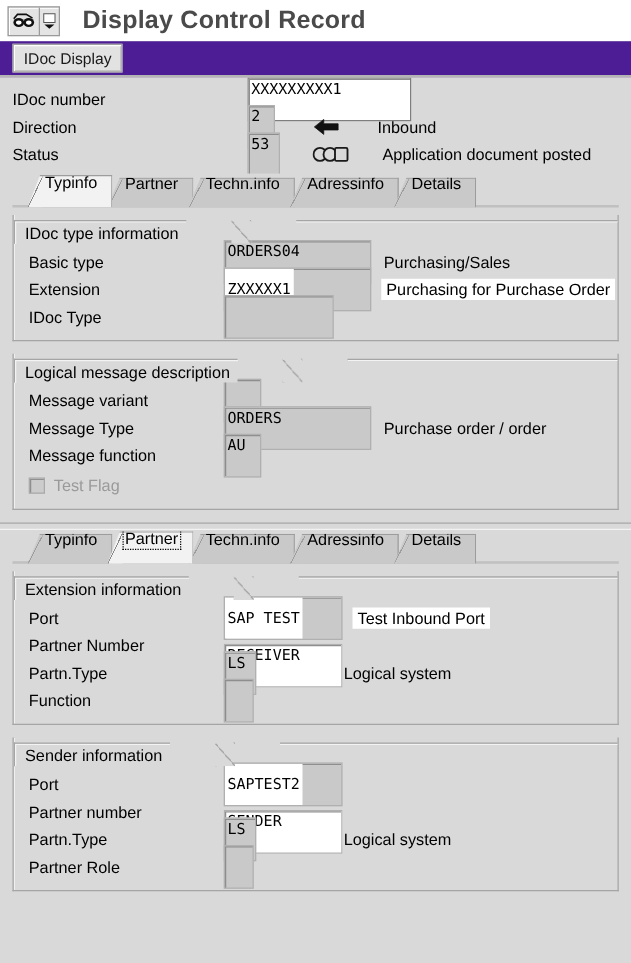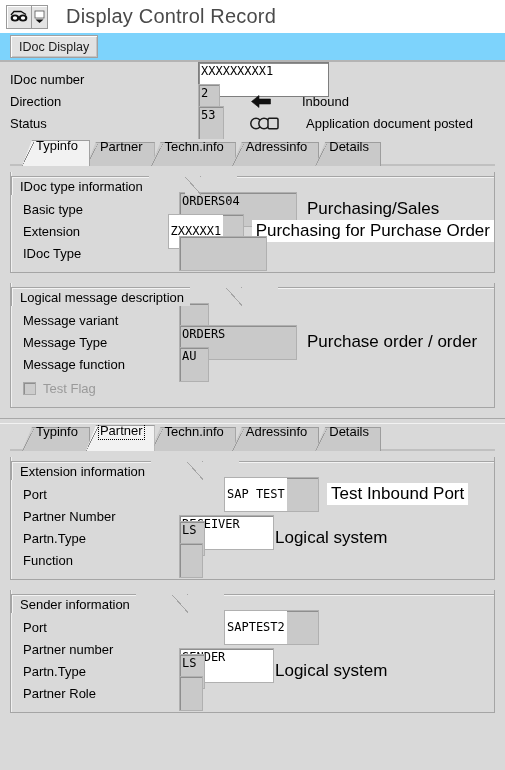--- a/index.html
+++ b/index.html
@@ -36,31 +36,31 @@
   }
   .sys-icon {
     width: 24px;
     display: flex;
     align-items: center;
     justify-content: center;
   }
   .sys-icon.divider { border-left: 1px solid #9a9a9a; width: 15px; }
   .page-title {
     font-size: 20px;
-    font-weight: normal;
+    font-weight: bold;
     color: #4a4a4a;
     margin-left: 18px;
     letter-spacing: 0.2px;
     white-space: nowrap;
   }
 
   
   .toolbar {
     height: 29px;
-    background: #7dd3fc;
+    background: #4c1d95;
     display: flex;
     align-items: center;
     padding-left: 10px;
     box-sizing: border-box;
     border-bottom: 2px solid #b4b4b4;
   }
   .tb-button {
     height: 21px;
     padding: 0 8px;
     background: #e2e2e2;
@@ -250,21 +250,21 @@
     height: 22px;
   }
   .row-label {
     width: 156px;
     font-size: 13px;
     color: #000;
     white-space: nowrap;
   }
   .row-label.dim { color: #9a9a9a; }
   .desc {
-    font-size: 17px;
+    font-size: 13px;
     color: #000;
     margin-left: 10px;
     white-space: nowrap;
   }
   .desc.boxed {
     background: #ffffff;
     padding: 1px 4px;
     margin-left: 8px;
   }
   .f-w118 { width: 118px; }
@@ -273,21 +273,20 @@
   .f-w24  { width: 24px; }
   .f-w30  { width: 30px; }
   .f-w26  { width: 26px; }
 
   
   .fld.split {
     display: flex;
     padding: 0;
     align-items: stretch;
     background: #c9c9c9;
-    margin-left: 45px;
   }
   .fld.split .sel {
     background: #ffffff;
     padding: 0 2px;
     display: flex;
     align-items: center;
   }
   .fld.split .rest { flex: 1; }
 
   .chk-row { display: flex; align-items: center; height: 22px; margin-top: 2px; }

